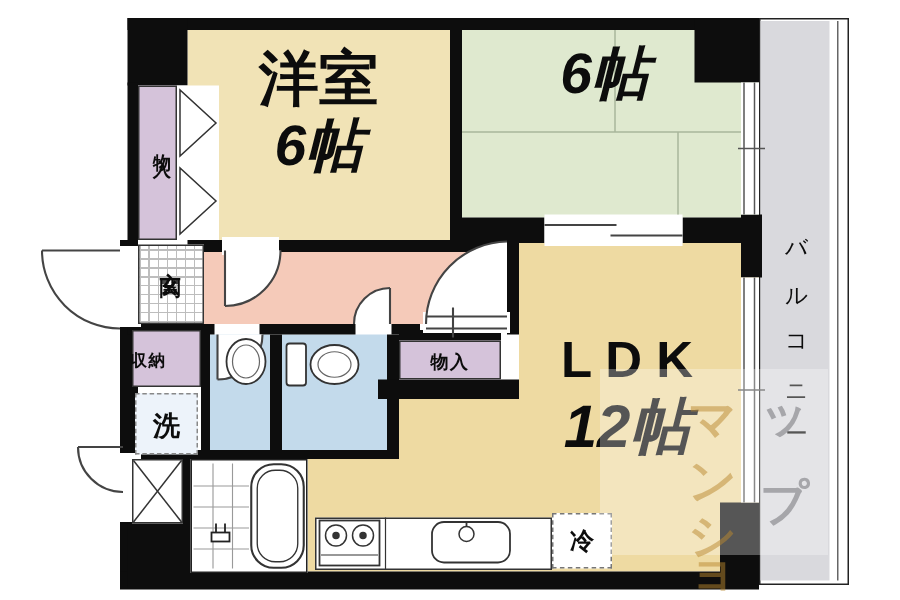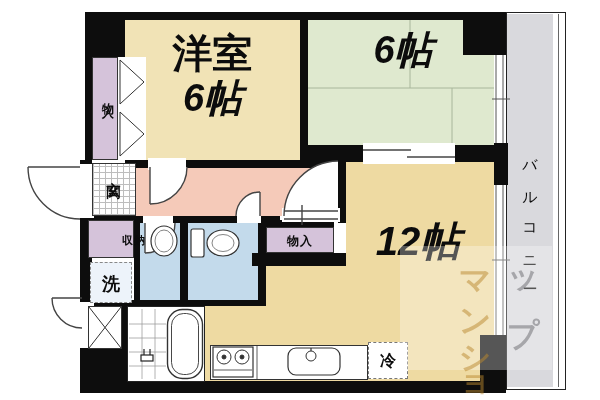--- a/index.html
+++ b/index.html
@@ -189,26 +189,27 @@
   </svg>
 
   <div class="label" style="left:125px;top:30px;width:175px;">
     <div class="room-name">洋室</div>
     <div class="room-size">6帖</div>
   </div>
   <div class="label" style="left:308px;top:28px;width:190px;">
     <div class="room-size">6帖</div>
   </div>
   <div class="label" style="left:348px;top:218px;width:140px;">
+    <div class="room-name" style="font-size:34px;line-height:44px;">L D K</div>
     <div class="room-size" style="font-size:40px;line-height:46px;">12帖</div>
   </div>
   <div class="label vt" style="left:520px;top:148px;font-size:15px;letter-spacing:16px;">バルコニー</div>
   <div class="label vt" style="left:105px;top:170px;font-size:14px;font-weight:bold;letter-spacing:4px;">玄関</div>
   <div class="label vt" style="left:99px;top:93px;font-size:12px;font-weight:bold;letter-spacing:3px;">物入</div>
-  <div class="label small-label" style="left:100px;top:233px;width:46px;text-align:right;font-size:11px;">収納</div>
+  <div class="label small-label" style="left:76px;top:233px;width:46px;text-align:center;font-size:11px;">収納</div>
   <div class="label" style="left:90px;top:272px;width:42px;text-align:center;font-size:18px;font-weight:bold;">洗</div>
   <div class="label small-label" style="left:266px;top:233px;width:68px;text-align:center;">物入</div>
   <div class="label" style="left:368px;top:351px;width:40px;text-align:center;font-size:16px;font-weight:bold;">冷</div>
 
   <div class="abs" style="left:400px;top:246px;width:152px;height:124px;background:rgba(255,255,255,0.3);z-index:6;"></div>
   <div class="wm vt" style="left:458px;top:250px;color:var(--c-watermark_orange);">マンショ</div>
   <div class="wm vt" style="left:506px;top:254px;color:var(--c-watermark_gray);">ップ</div>
 
 </div>
 

